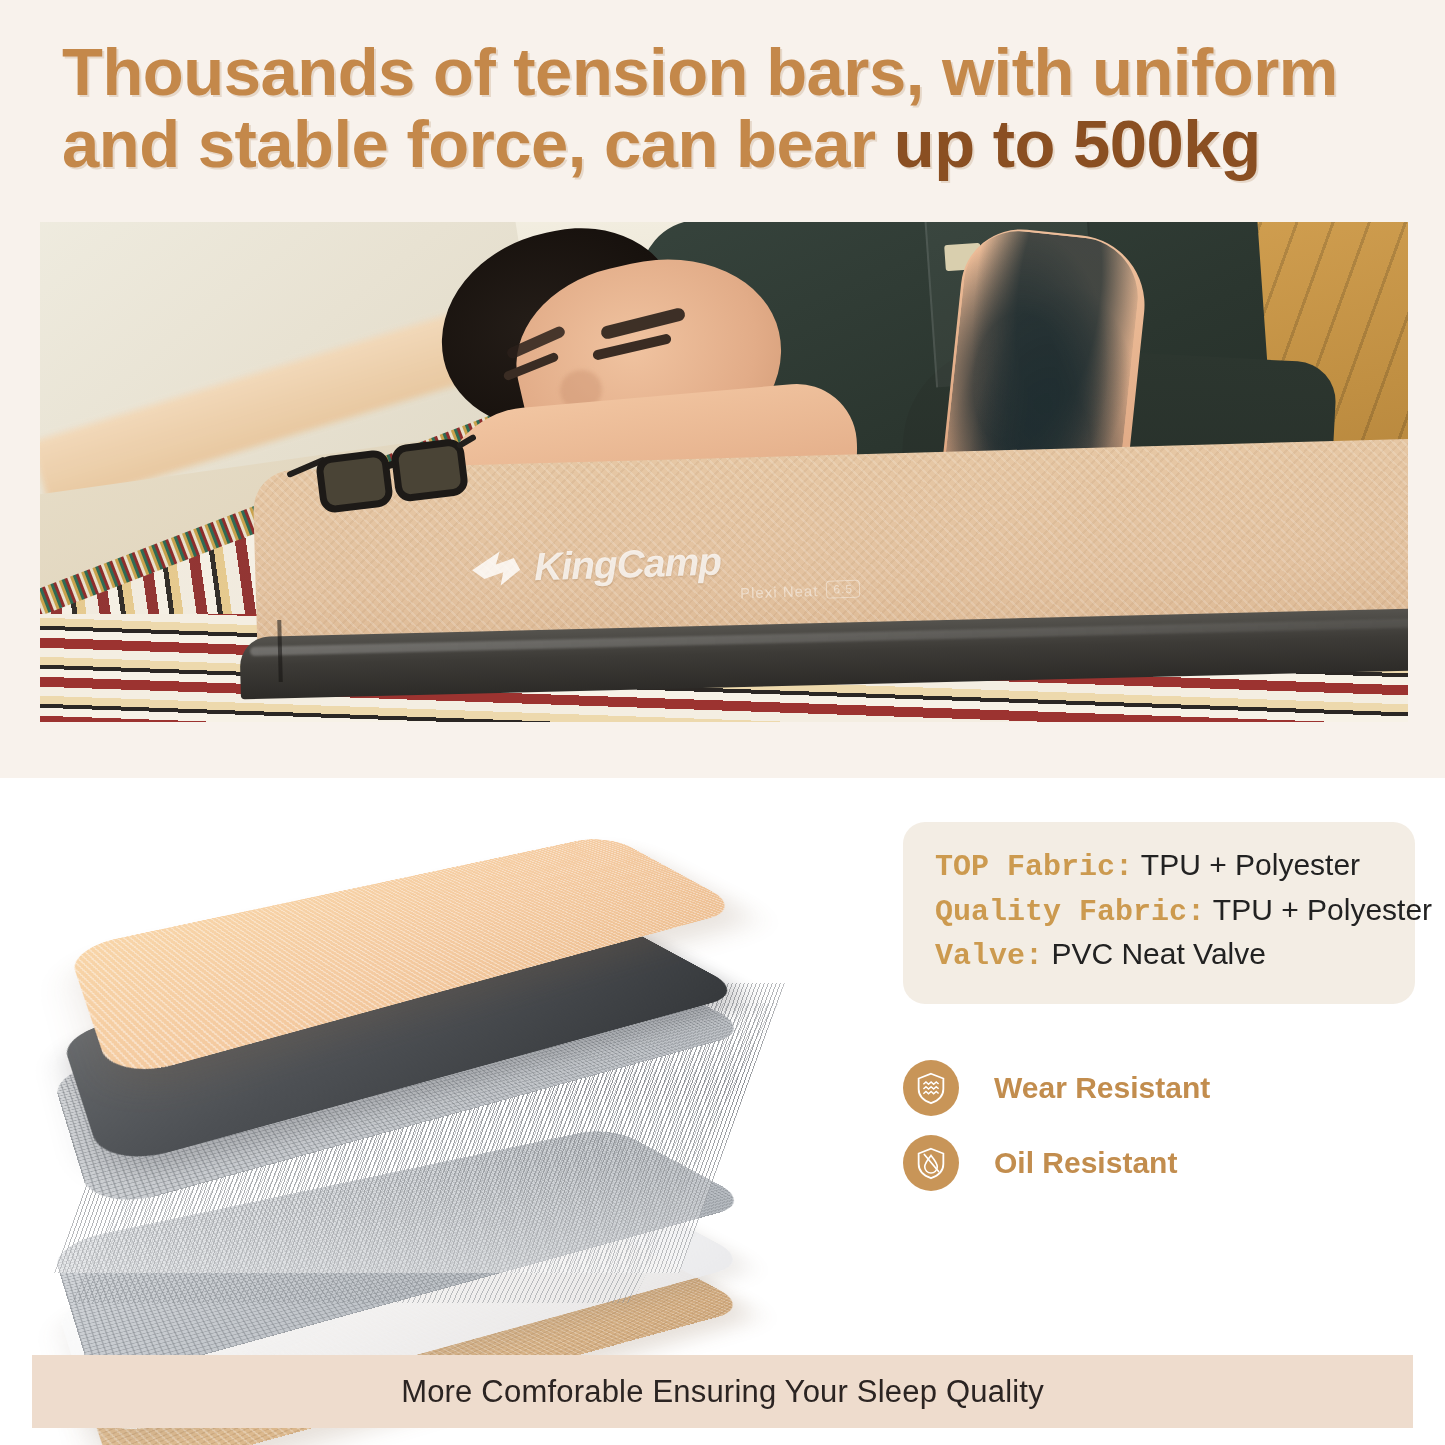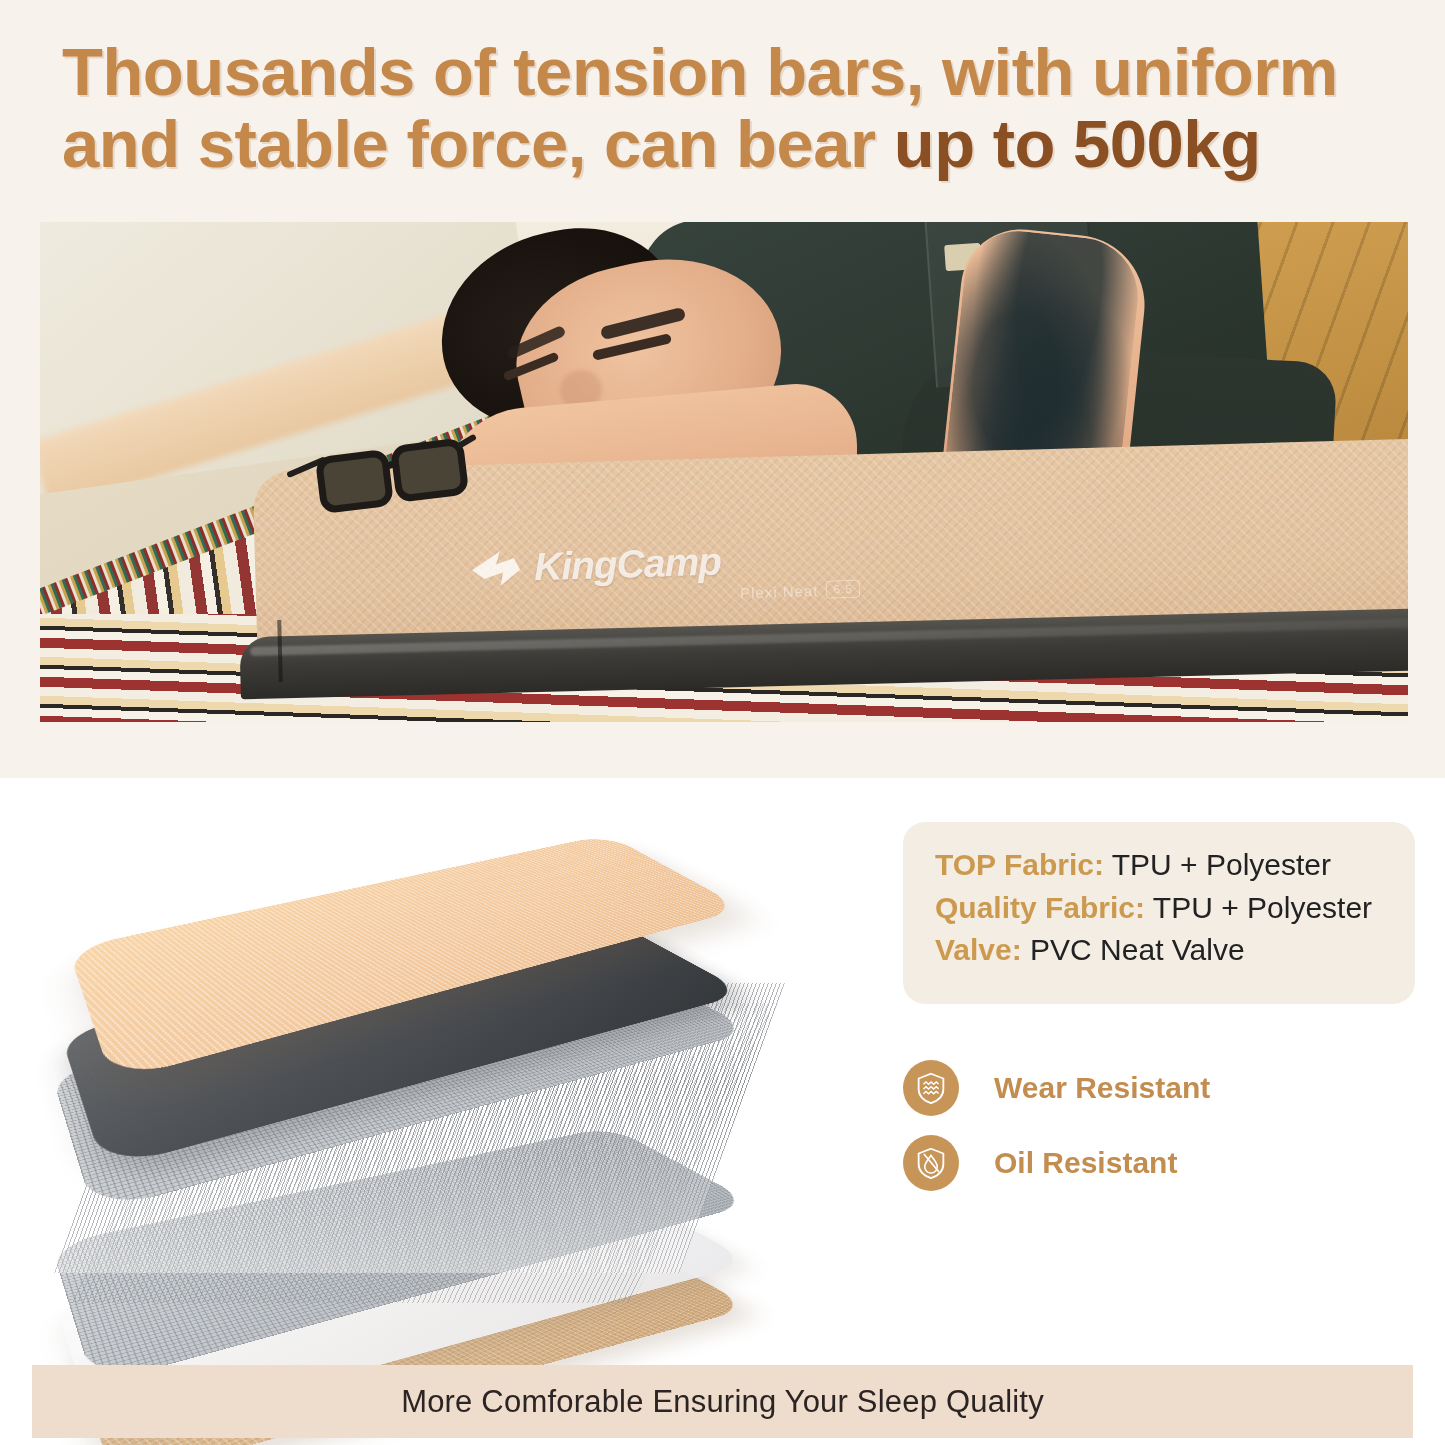--- a/index.html
+++ b/index.html
@@ -361,41 +361,41 @@
 
   
   .specs-panel{
     position:absolute;left:903px;top:44px;width:512px;height:182px;
     background:#f3ede4;border-radius:22px;
     padding:22px 0 0 32px;box-sizing:border-box;
   }
   .spec-row{
     font-size:30px;line-height:1.42;color:#1f1c1a;white-space:nowrap;
   }
-  .spec-label{color:#cc9a4f;font-weight:bold;}
+  .spec-label{color:#cc9a4f;font-weight:bold;font-family:Liberation Mono, monospace;}
   .spec-val{color:#222;font-weight:normal;}
 
   
   .features{position:absolute;left:903px;top:272px;width:520px;}
   .feature{
     display:flex;align-items:center;gap:35px;height:75px;
   }
   .f-icon{
     width:56px;height:56px;border-radius:50%;
     background:#c89558;display:flex;align-items:center;justify-content:center;
     flex:0 0 auto;
   }
   .f-label{
     font-size:30px;font-weight:bold;color:#c28d4e;white-space:nowrap;
   }
 
   
   .banner{
     position:absolute;left:32px;top:1355px;width:1381px;height:73px;
-    background:#eedccd;display:flex;align-items:center;justify-content:center;margin-top:10px;
+    background:#eedccd;display:flex;align-items:center;justify-content:center;
   }
   .banner-text{
     font-size:31px;color:#2b2422;letter-spacing:.2px;
   }
 </style>
 </head>
 <body>
 
 <div class="page">
 

